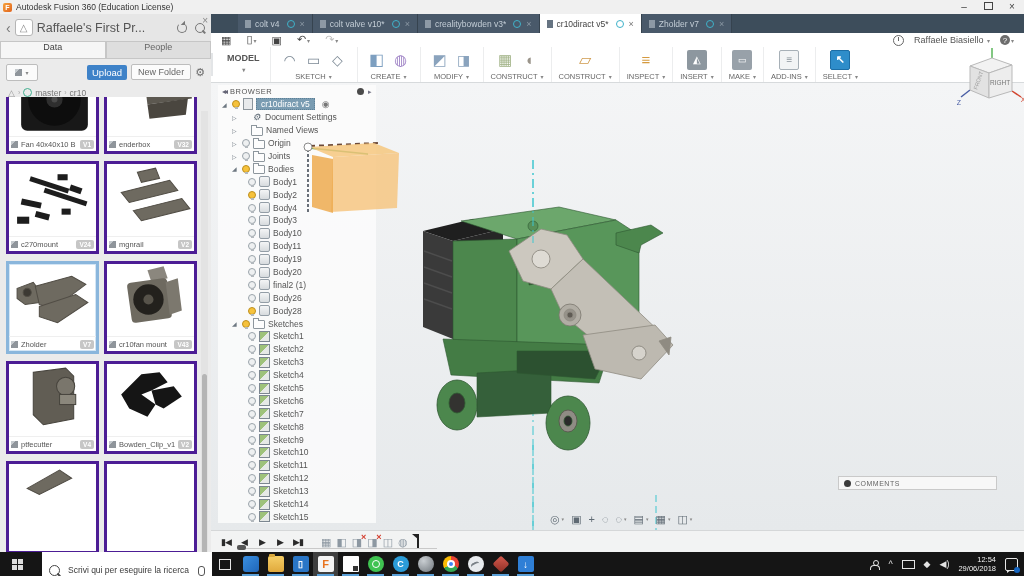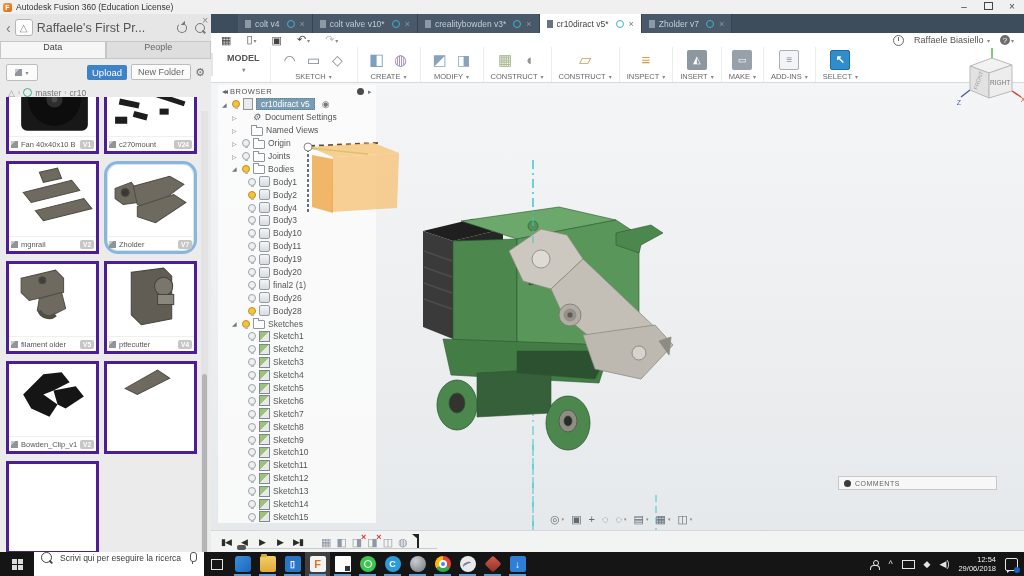--- a/index.html
+++ b/index.html
@@ -40,21 +40,21 @@
   .btn-upload{margin-left:auto;background:#3e82c8;color:#fff;font-size:9.5px;padding:2px 5px;border-radius:2px;}
   .btn-newfolder{background:#fbfbfb;border:1px solid #bdbdbd;color:#666;font-size:9px;padding:2px 6px;border-radius:2px;}
   .gear-glyph{font-size:11px;color:#6d6d6d;}
   .dp-crumb{display:flex;align-items:center;gap:3px;height:15px;padding-left:8px;font-size:8.5px;color:#777;}
   .crumb-sep{color:#aaa;font-size:7px;}
   .crumb-ring{width:7px;height:7px;border:1.5px solid #3fae8e;border-radius:50%;display:inline-block;}
   .crumb-tri{color:#999;font-size:9px;}
   .dp-scroll{position:absolute;left:0;top:83px;width:200px;height:455px;overflow:hidden;}
   .dp-grid{position:relative;top:-36px;display:grid;grid-template-columns:93px 93px;gap:7px 5px;padding-left:6px;}
   .card{background:#fff;border:3px solid #4c1d95;height:87px;}
-  .card.selected{border-color:#8ab6dc;box-shadow:0 0 0 1px #d4e6f5 inset;border-radius:14px;}
+  .card.selected{border-color:#8ab6dc;box-shadow:0 0 0 1px #d4e6f5 inset;}
   .cthumb{height:72px;overflow:hidden;}
   .cmeta{height:14px;display:flex;align-items:center;gap:3px;border-top:1px solid #efefef;padding:0 2px;}
   .cube-icon{width:7px;height:7px;background:linear-gradient(135deg,#c4c9cd 35%,#8f959b 35%);flex:none;}
   .cname{flex:1;font-size:7.5px;color:#555;white-space:nowrap;overflow:hidden;}
   .vbadge{background:#c6c6c6;color:#fff;font-size:6.5px;font-weight:bold;padding:1px 3px;border-radius:2px;flex:none;}
   #dp-scrollbar-track{left:201px;top:97px;width:7px;height:455px;background:#e3e3e3;}
   #dp-scrollbar-thumb{left:202px;top:360px;width:5px;height:185px;background:#b5b5b5;border-radius:3px;}
 
   
   #tabstrip{left:211px;top:14px;width:813px;height:19px;background:#3d4d5b;display:flex;align-items:stretch;padding-left:27px;box-sizing:border-box;}
@@ -160,21 +160,21 @@
   #tl-marker::before{content:"";position:absolute;left:3px;top:0;width:2px;height:15px;background:#222;}
   #tl-marker::after{content:"";position:absolute;left:-2px;top:0;border-top:6px solid #222;border-left:7px solid transparent;}
   #tl-scrub{position:absolute;left:240px;top:548px;width:197px;height:1px;background:#c9c9c9;}
   #tl-scrub-dot{position:absolute;left:237px;top:545px;width:9px;height:5px;background:#555;border-radius:2px;}
 
   
   #taskbar{left:0;top:552px;width:1024px;height:24px;background:#151515;display:flex;align-items:center;z-index:10;}
   #start-btn{width:34px;height:24px;display:flex;align-items:center;justify-content:center;}
   .winlogo{display:grid;grid-template-columns:5px 5px;grid-template-rows:5px 5px;gap:1px;}
   .winlogo i{background:#dcdcdc;}
-  #searchbox{width:170px;height:24px;background:#fff;display:flex;align-items:flex-start;gap:6px;padding:0 7px;box-sizing:border-box;}
+  #searchbox{width:170px;height:24px;background:#fff;display:flex;align-items:flex-end;gap:6px;padding:0 7px;box-sizing:border-box;margin-left:8px;}
   #searchbox .ring{width:9px;height:9px;border:1.5px solid #444;border-radius:50%;flex:none;position:relative;}
   #searchbox .ring::after{content:"";position:absolute;left:7px;top:8px;width:4px;height:1.5px;background:#444;transform:rotate(45deg);}
   #searchbox input{flex:1;border:none;outline:none;font-size:8.5px;color:#333;font-family:"Liberation Sans",sans-serif;background:transparent;min-width:0;}
   #searchbox input::placeholder{color:#3a3a3a;}
   .mic{width:5px;height:8px;border:1px solid #555;border-radius:3px;position:relative;flex:none;}
   .mic::after{content:"";position:absolute;left:1px;top:9px;width:1px;height:2px;background:#555;}
   #taskview{width:26px;display:flex;justify-content:center;}
   #taskview i{width:10px;height:9px;border:1px solid #e4e4e4;display:block;}
   .appslot{width:25px;height:24px;display:flex;align-items:center;justify-content:center;position:relative;}
   .appslot::after{content:"";position:absolute;bottom:0;left:4px;width:17px;height:2px;background:#5aa0d8;}
@@ -273,20 +273,33 @@
                 <circle cx="45" cy="35" r="8" fill="#2e2e2e"></circle>
                 <circle cx="45" cy="35" r="3" fill="#4a4a4a"></circle>
               </svg></div>
             <div class="cmeta">
               <i class="cube-icon"></i>
               <span class="cname">Fan 40x40x10 B</span>
               <span class="vbadge">V1</span>
             </div>
           </div>
           <div class="card">
+            <div class="cthumb t-enderbox"><svg viewBox="0 0 90 70" width="91" height="71">
+                <polygon points="18,18 40,8 60,14 38,24" fill="#6f6b62"></polygon>
+                <polygon points="38,24 82,18 84,34 40,40" fill="#5c5850"></polygon>
+                <polygon points="10,12 26,6 30,16 14,22" fill="#a1402e"></polygon>
+                <polygon points="40,40 80,34 78,50 42,54" fill="#4a463f"></polygon>
+              </svg></div>
+            <div class="cmeta">
+              <i class="cube-icon"></i>
+              <span class="cname">enderbox</span>
+              <span class="vbadge">V32</span>
+            </div>
+          </div>
+          <div class="card">
             <div class="cthumb t-c270mount"><svg viewBox="0 0 90 70" width="91" height="71">
                 <g fill="#1d1d1d">
                   <rect x="20" y="18" width="40" height="5" transform="rotate(18 40 20)"></rect>
                   <rect x="34" y="30" width="44" height="5" transform="rotate(18 56 32)"></rect>
                   <rect x="12" y="36" width="20" height="6" transform="rotate(12 22 39)"></rect>
                   <rect x="48" y="10" width="10" height="6"></rect>
                   <rect x="60" y="22" width="12" height="6" transform="rotate(20 66 25)"></rect>
                   <rect x="26" y="48" width="14" height="6" transform="rotate(15 33 51)"></rect>
                   <rect x="8" y="52" width="12" height="7"></rect>
                   <rect x="52" y="44" width="9" height="6"></rect>
@@ -321,32 +334,31 @@
                   <circle cx="18" cy="28" r="4" fill="#3c3933"></circle>
                 </g>
               </svg></div>
             <div class="cmeta">
               <i class="cube-icon"></i>
               <span class="cname">Zholder</span>
               <span class="vbadge">V7</span>
             </div>
           </div>
           <div class="card">
-            <div class="cthumb t-filament"><svg viewBox="0 0 90 70" width="91" height="71">
-                <g fill="#6e6a60" stroke="#514d45">
-                  <polygon points="12,14 46,6 54,14 54,28 20,36 12,28"></polygon>
-                  <polygon points="30,34 52,28 56,44 40,52 28,46"></polygon>
-                  <circle cx="33" cy="16" r="3.5" fill="#43403a"></circle>
-                  <path d="M30,46 a10,10 0 0 0 16,4" fill="none" stroke-width="4"></path>
-                </g>
+            <div class="cthumb t-cr10fan"><svg viewBox="0 0 90 70" width="91" height="71">
+                <polygon points="40,6 56,2 60,14 44,18" fill="#8b877e"></polygon>
+                <rect x="22" y="16" width="40" height="40" rx="4" fill="#6e6a60" transform="rotate(-8 42 36)"></rect>
+                <circle cx="41" cy="35" r="15" fill="#23211d"></circle>
+                <circle cx="41" cy="35" r="5" fill="#57534a"></circle>
+                <polygon points="58,18 70,14 74,46 62,50" fill="#7c786e"></polygon>
               </svg></div>
             <div class="cmeta">
               <i class="cube-icon"></i>
-              <span class="cname">filament older</span>
-              <span class="vbadge">V5</span>
+              <span class="cname">cr10fan mount</span>
+              <span class="vbadge">V43</span>
             </div>
           </div>
           <div class="card">
             <div class="cthumb t-ptfecutter"><svg viewBox="0 0 90 70" width="91" height="71">
                 <g fill="#615d54" stroke="#47443d">
                   <polygon points="24,8 56,4 64,12 64,54 34,60 24,50"></polygon>
                   <circle cx="56" cy="22" r="9" fill="#7a766c"></circle>
                   <rect x="50" y="30" width="16" height="10" fill="#8b877c"></rect>
                 </g>
               </svg></div>

